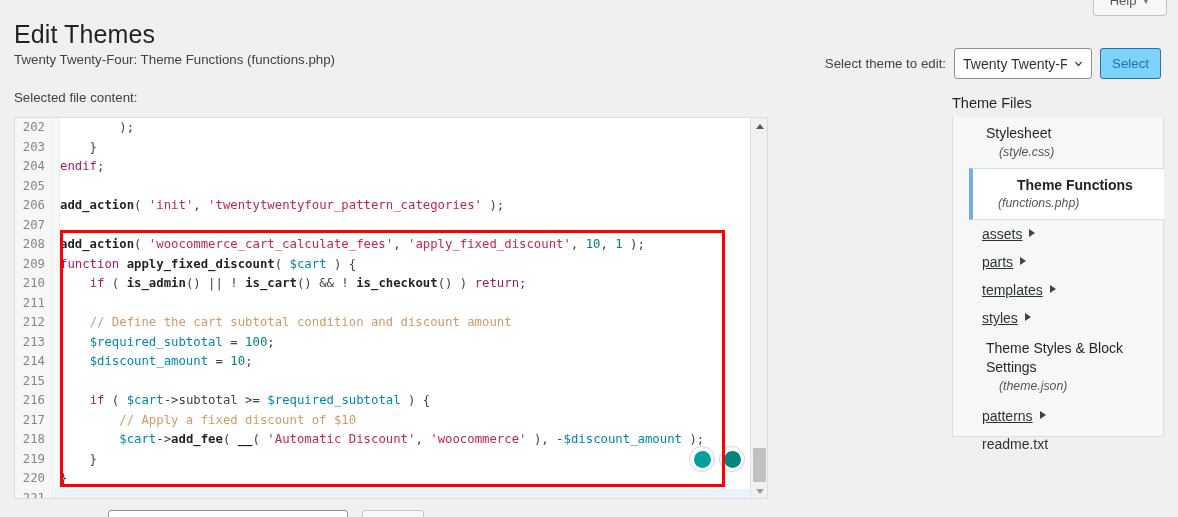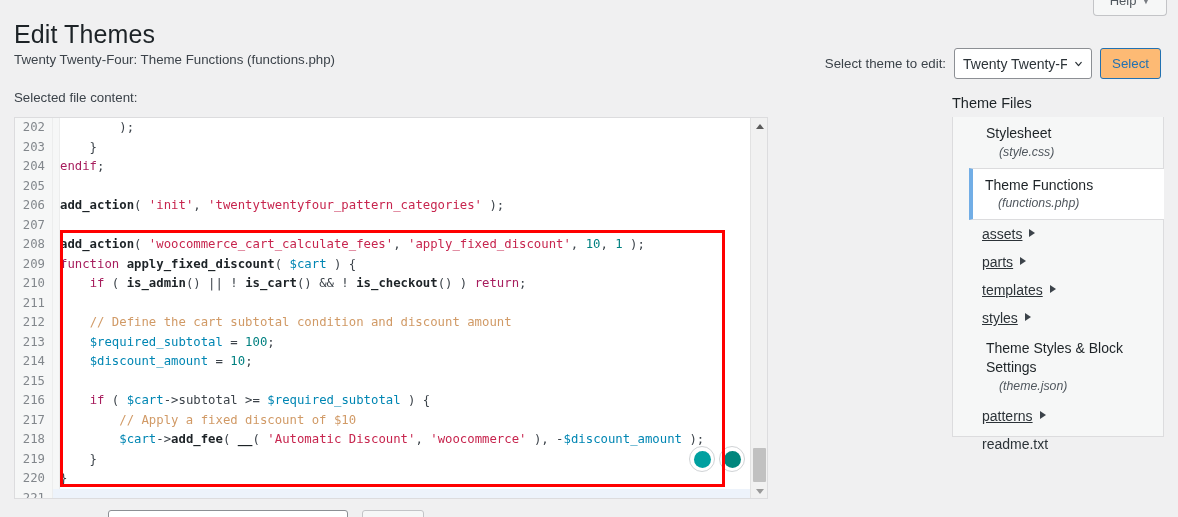--- a/index.html
+++ b/index.html
@@ -61,21 +61,21 @@
     overflow: hidden; text-overflow: clip; white-space: nowrap;
     max-width: 104px; display: block;
   }
   .theme-select .chev {
     position: absolute; right: 7px; top: 50%;
     transform: translateY(-50%);
     width: 11px; height: 11px;
   }
   .select-btn {
     height: 31px; padding: 0 11px;
-    background: #fdba74;
+    background: #7dd3fc;
     border: 1px solid #2271b1;
     border-radius: 3px;
     color: #2271b1; font-size: 13.3px;
     display: flex; align-items: center;
   }
 
   
   .file-content-label {
     position: absolute; left: 14px; top: 90px;
     font-size: 13.3px; color: #3c434a;
@@ -240,21 +240,21 @@
   }
   .file-item.current {
     background: #fff;
     border-left: 4px solid #72aee6;
     border-top: 1px solid #dcdcde;
     border-bottom: 1px solid #dcdcde;
     margin-left: -1px;
     margin-right: -1px;
     padding-left: 12px;
   }
-  .file-item.current .name { font-weight: normal; }
+  .file-item.current .name { font-weight: bold; margin-left: 32px; }
   .folder {
     padding: 6px 12px;
     display: flex; gap: 7px;
     color: #2c3338; font-size: 14px; text-decoration: underline;
   }
   .folder .tri {
     width: 0; height: 0;
     border-top: 4.5px solid transparent;
     border-bottom: 4.5px solid transparent;
     border-left: 6px solid #3c434a;

